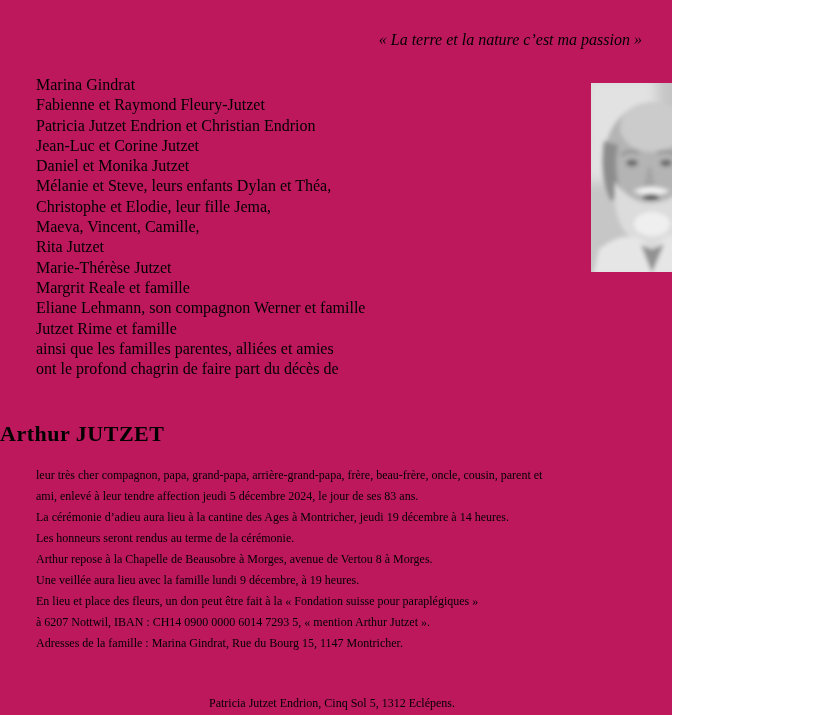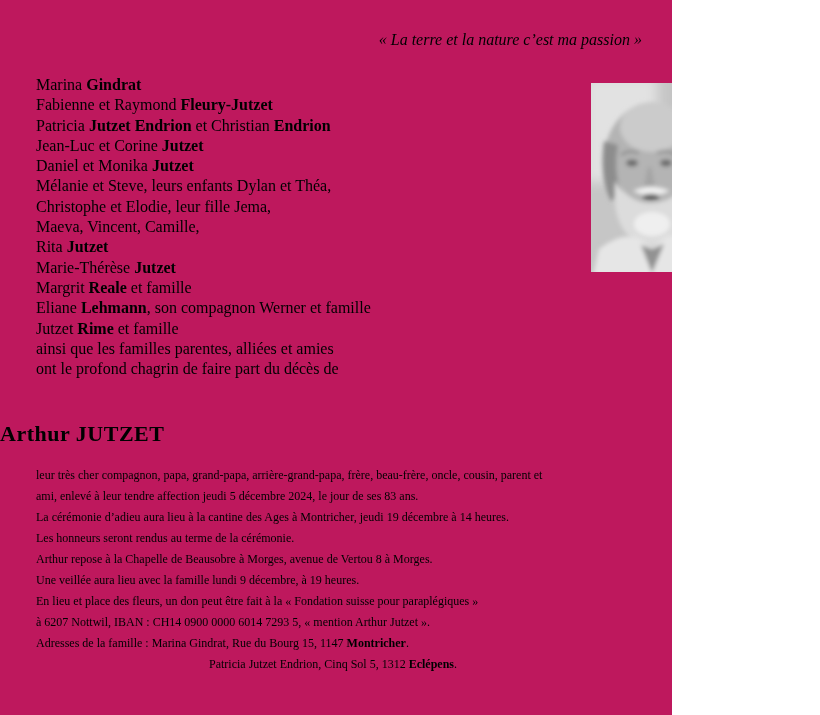--- a/index.html
+++ b/index.html
@@ -18,22 +18,22 @@
   }
   .names{
     position:absolute;left:36px;top:75px;
     font-size:16px;line-height:20.3px;
   }
   .body-block{
     position:absolute;left:36px;top:465px;width:760px;
     font-size:12px;line-height:21px;
   }
   .line{white-space:nowrap;}
-  .line.indent{padding-left:173px;}
-  .line b{font-weight:bold;text-align:right;}
+  .line.indent{padding-left:173px;margin-top:39px;}
+  .line b{font-weight:normal;text-align:right;}
   .deceased-name{
     position:absolute;left:0;top:421px;width:820px;
     margin:0;
     font-size:22px;font-weight:bold;letter-spacing:0.5px;
   }
   .photo{
     position:absolute;left:591px;top:83px;width:126px;height:189px;
     overflow:hidden;
   }
   .photo svg{display:block;width:126px;height:189px;}

